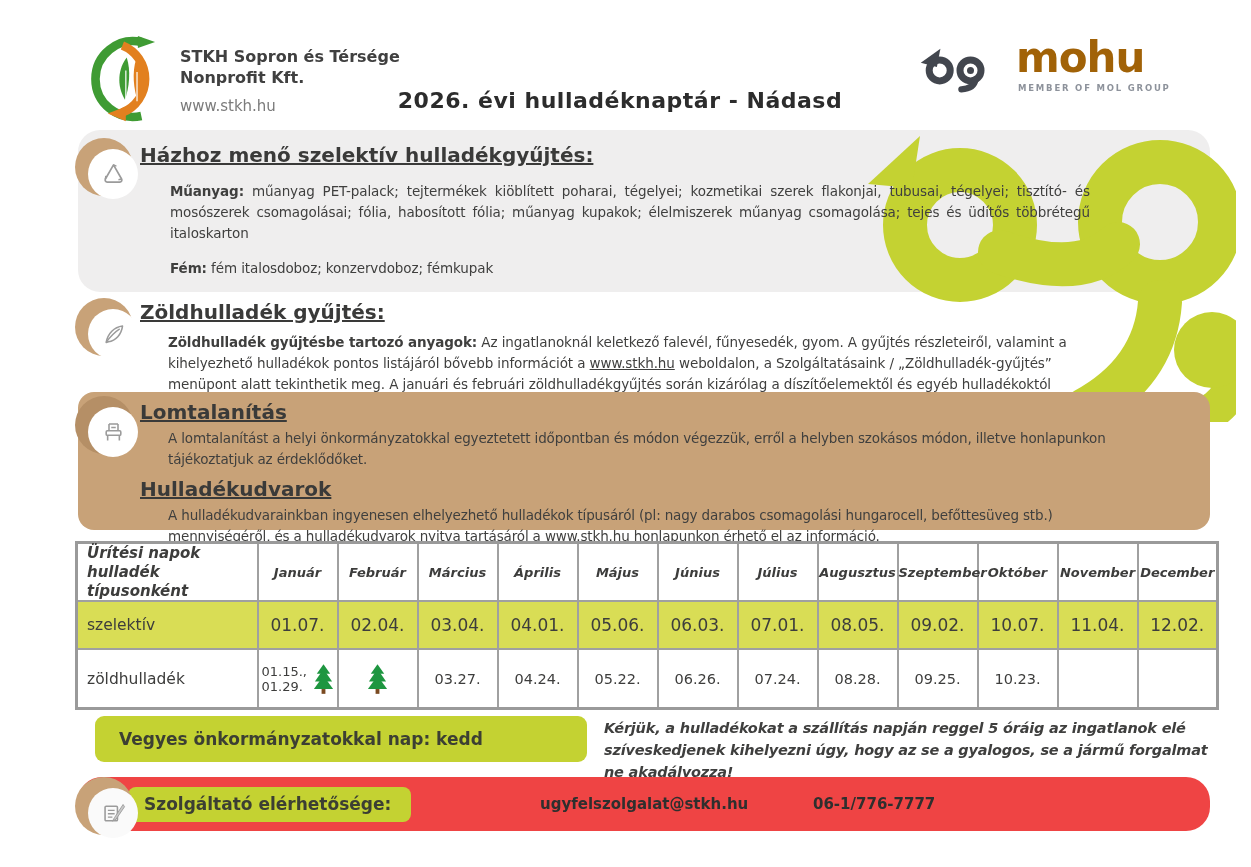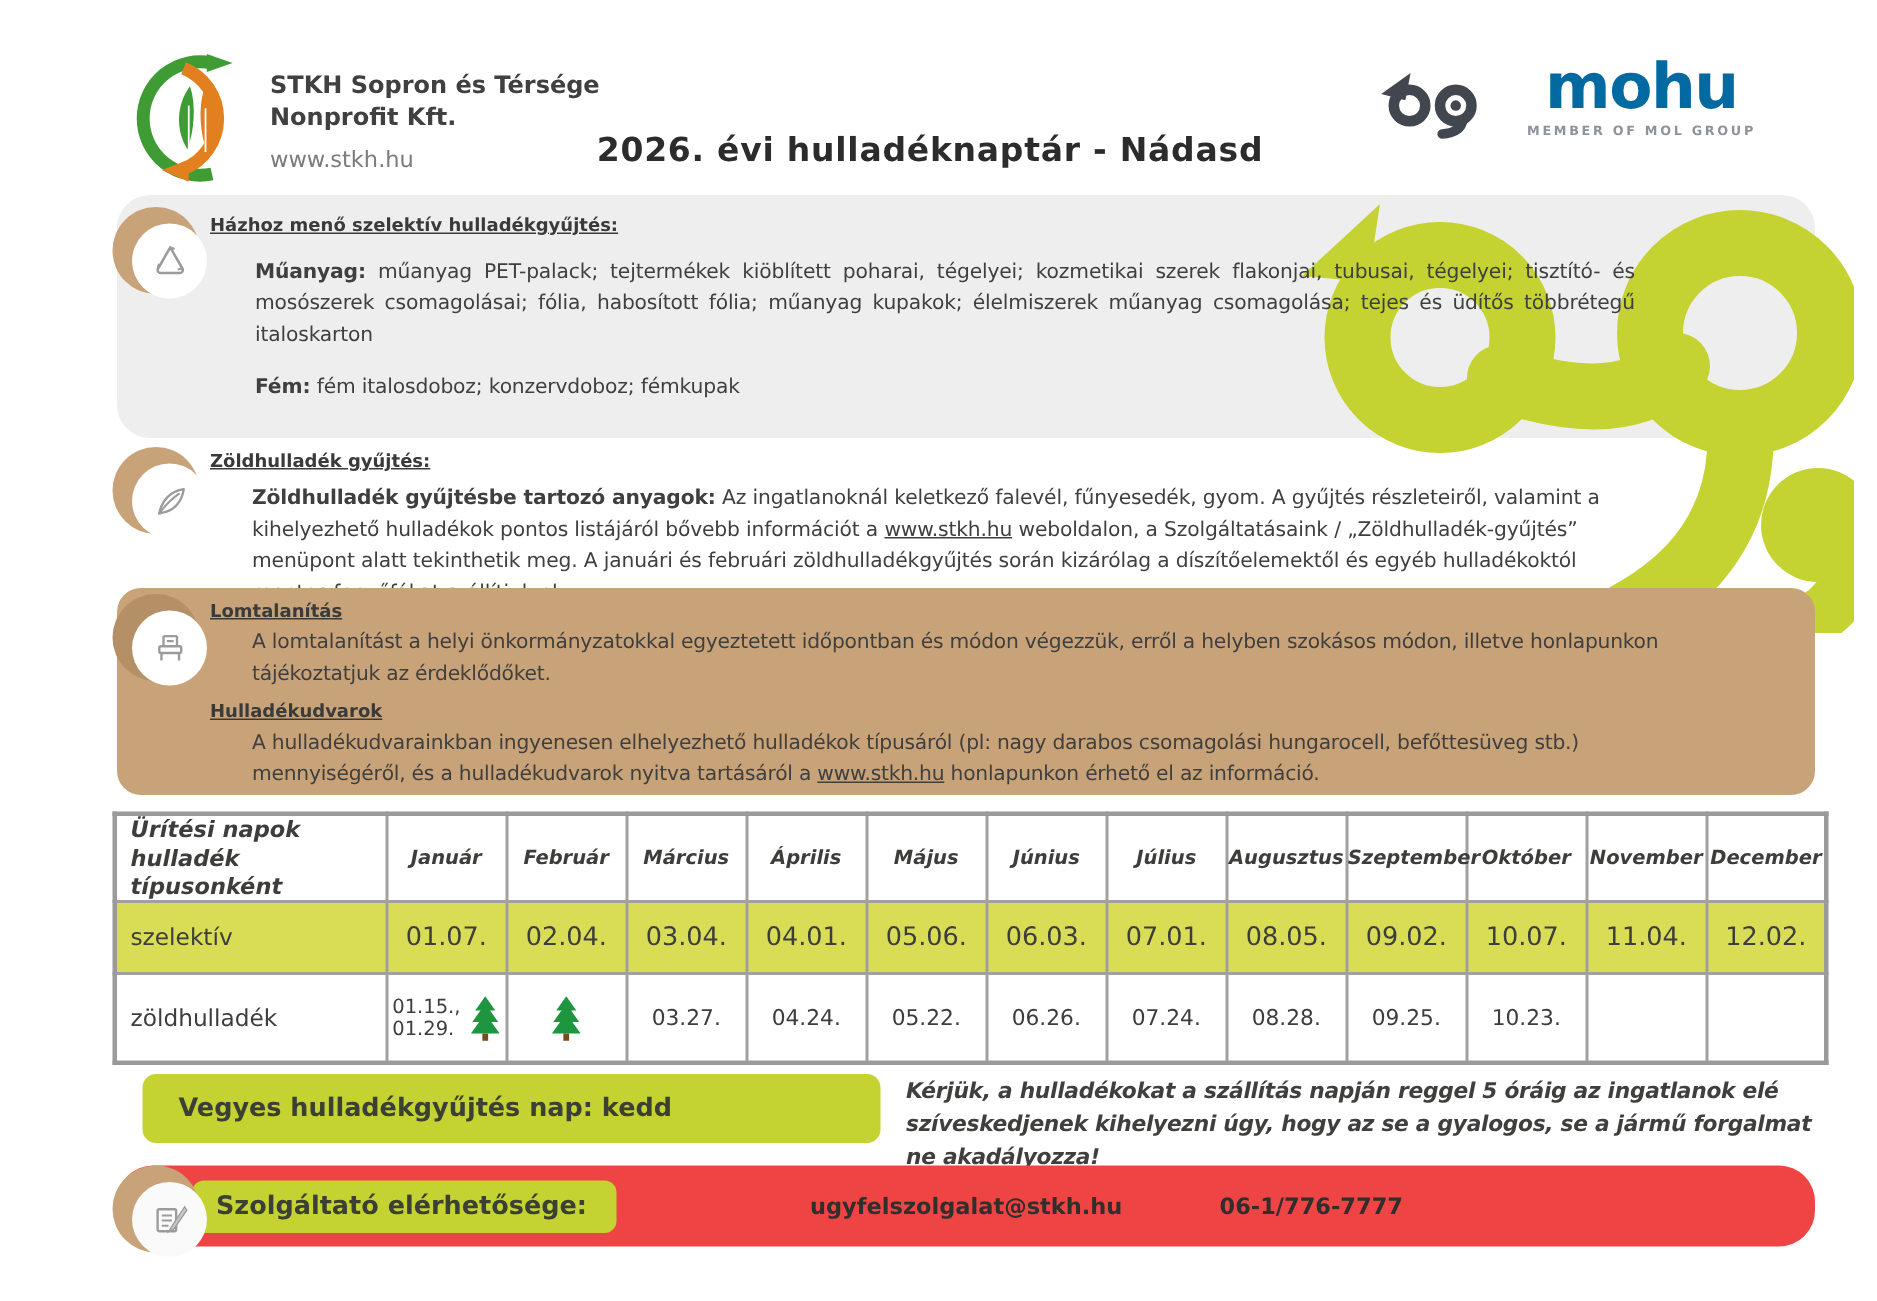--- a/index.html
+++ b/index.html
@@ -13,32 +13,32 @@
   .layer    { position:absolute; z-index:2; }
 
   
   .stkh-logo { position:absolute; left:88px; top:36px; }
   .org-text  { position:absolute; left:180px; top:46px; }
   .org-line  { font-weight:bold; font-size:16px; color:#404040; line-height:21px; }
   .org-url   { margin-top:9px; font-size:15px; color:#7b7b7b; }
   .page-title{ position:absolute; left:360px; top:88px; width:520px; text-align:center;
                font-size:22px; font-weight:bold; color:#2c2c2c; letter-spacing:.5px; }
   .mohu      { position:absolute; left:918px; top:38px; display:flex; align-items:flex-start; }
-  .mohu-word { font-size:42px; font-weight:bold; color:#0369a1; letter-spacing:-1px; line-height:40px; margin-left:28px; }
+  .mohu-word { font-size:42px; font-weight:bold; color:#a16207; letter-spacing:-1px; line-height:40px; margin-left:14px; }
   .mohu-sub  { font-size:8.5px; letter-spacing:1.8px; color:#8d929b; font-weight:bold; margin-top:5px; margin-left:16px; }
   .mohu-txt  { display:flex; flex-direction:column; }
 
   
   .badge { position:absolute; width:66px; height:66px; z-index:3; }
   .badge-ring { position:absolute; left:0; top:0; width:58px; height:58px; border-radius:50%; background:#c8a278; }
   .badge-face { position:absolute; left:13px; top:11px; width:50px; height:50px; border-radius:50%;
                 background:#ffffff; display:flex; align-items:center; justify-content:center; }
 
   
-  .sec-head { font-size:12px; font-weight:bold; text-decoration:underline; color:#3a3a39; }
+  .sec-head { font-size:20px; font-weight:bold; text-decoration:underline; color:#3a3a39; }
   .para { font-size:13.5px; line-height:21px; color:#3f3f3e; letter-spacing:-.1px; }
   .just { text-align:justify; }
   .doc-link { color:#3f3f3e; text-decoration:underline; }
 
   .sec1 { position:absolute; left:140px; top:143px; width:950px; }
   .sec1 .para { margin-left:30px; margin-top:8px; }
   .sec2 { position:absolute; left:140px; top:300px; width:935px; }
   .sec2 .para { margin-left:28px; margin-top:8px; }
 
   .panel-tan { position:absolute; left:78px; top:392px; width:1132px; height:138px;
@@ -250,21 +250,21 @@
         <td>08.28.</td>
         <td>09.25.</td>
         <td>10.23.</td>
         <td></td>
         <td></td>
       </tr>
     </tbody>
   </table>
 
   <div class="mixed-bar">
-    <span>Vegyes hulladékgyűjtés nap: kedd</span>
+    <span>Vegyes önkormányzatokkal nap: kedd</span>
   </div>
   <p class="note">Kérjük, a hulladékokat a szállítás napján reggel 5 óráig az ingatlanok elé szíveskedjenek kihelyezni úgy, hogy az se a gyalogos, se a jármű forgalmat ne akadályozza!</p>
 
   <div class="footer-bar">
     <div class="contact-pill">Szolgáltató elérhetősége:</div>
     <div class="contact-email">ugyfelszolgalat@stkh.hu</div>
     <div class="contact-phone">06-1/776-7777</div>
   </div>
   <div class="badge" style="left:75px; top:777px;">
     <div class="badge-ring"></div>

